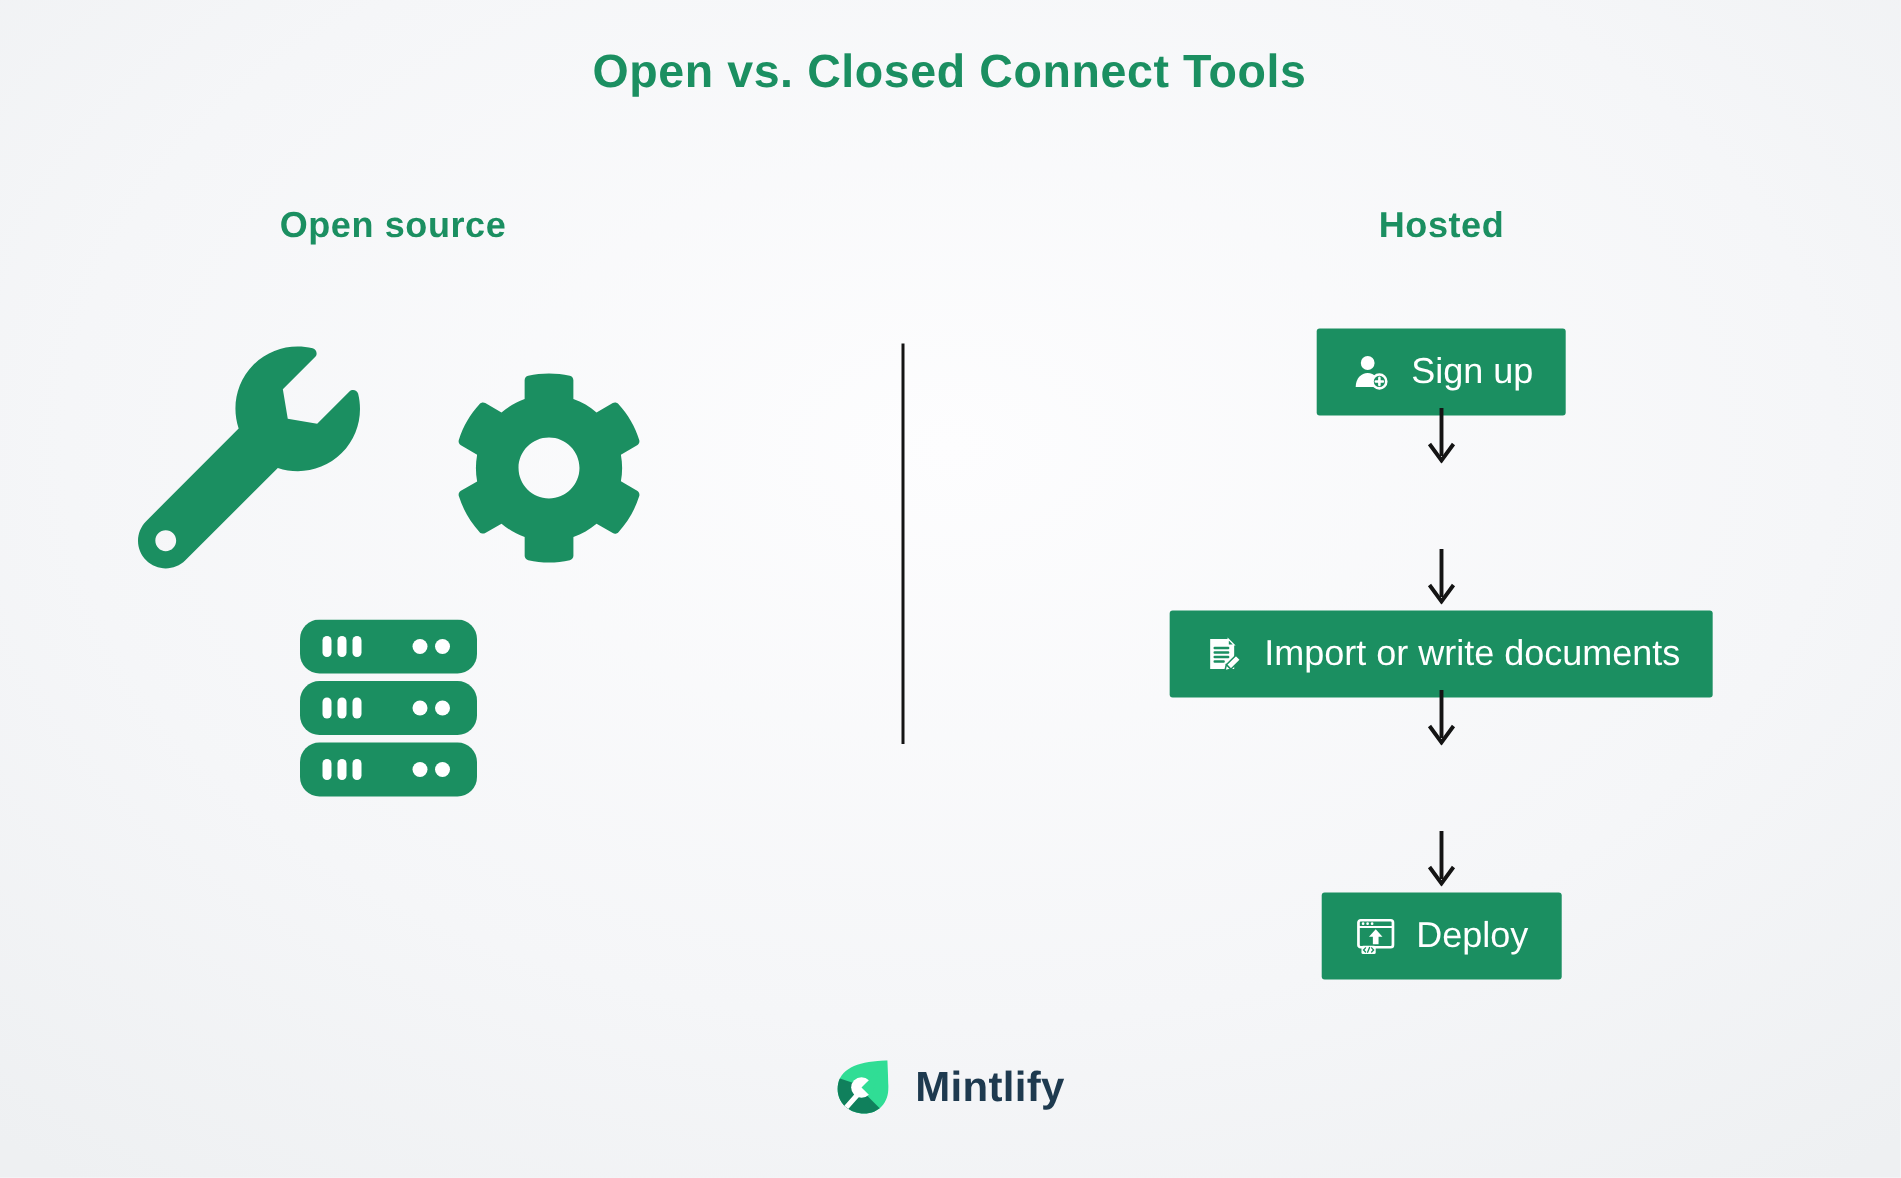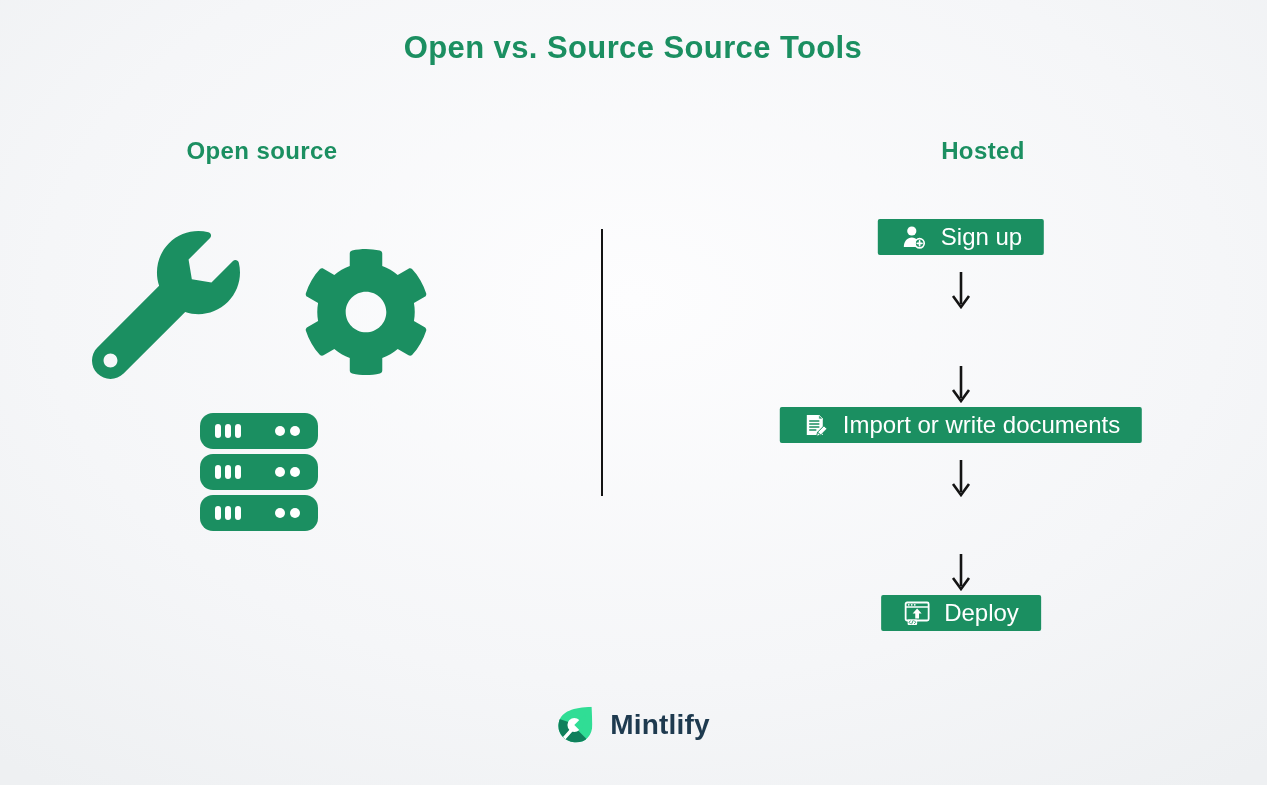--- a/index.html
+++ b/index.html
@@ -23,53 +23,53 @@
     position:absolute;top:30px;left:633px;transform:translateX(-50%);
     white-space:nowrap;color:var(--green);
     font-size:31px;font-weight:700;letter-spacing:.4px;
   }
   .col-heading{
     position:absolute;top:137px;transform:translateX(-50%);
     white-space:nowrap;color:var(--green);
     font-size:24px;font-weight:700;letter-spacing:.4px;
   }
   .heading-open{left:262px;}
-  .heading-hosted{left:983px;}
+  .heading-hosted{left:961px;}
   .divider{
     position:absolute;left:601px;top:229px;width:2px;height:267px;
     background:var(--ink);
   }
   .icon-abs{position:absolute;}
   .wrench{left:92px;top:226px;}
   .gear{left:301px;top:247px;}
   .server{left:200px;top:413px;}
   .step{
     position:absolute;left:961px;transform:translateX(-50%);
-    height:36px;display:flex;align-items:center;gap:13px;
+    height:58px;display:flex;align-items:center;gap:13px;
     padding:0 22px;background:var(--green);border-radius:2px;
     color:#ffffff;font-size:24px;font-weight:500;white-space:nowrap;justify-content:center;
   }
   .step svg{flex:0 0 auto;}
   .flow-arrow{
     position:absolute;left:961px;transform:translateX(-50%);
   }
   .footer{
     position:absolute;left:633px;top:704px;transform:translateX(-50%);
     display:flex;align-items:center;gap:16px;
   }
   .brand-text{
     color:var(--brand);font-size:28px;font-weight:700;letter-spacing:.2px;
   }
 </style>
 </head>
 <body>
 
 <div class="canvas">
 
-  <h1 class="title">Open vs. Source Source Tools</h1>
+  <h1 class="title">Open vs. Closed Connect Tools</h1>
 
   <h2 class="col-heading heading-open">Open source</h2>
 
   <svg class="icon-abs wrench" width="148" height="158" viewBox="0 0 512 512">
     <path fill="var(--green)" d="M507.73 109.1c-2.24-9.03-13.54-12.09-20.12-5.51l-74.36 74.36-67.88-11.31-11.31-67.88 74.36-74.36c6.62-6.62 3.43-17.9-5.66-20.16-47.38-11.74-99.55.91-136.58 37.93-39.64 39.64-50.55 97.1-34.05 147.2L18.74 402.76c-24.99 24.99-24.99 65.51 0 90.5 24.99 24.99 65.51 24.99 90.5 0l213.21-213.21c50.12 16.71 107.47 5.68 147.37-34.22 37.07-37.07 49.7-89.32 37.91-136.73zM64 472c-13.25 0-24-10.75-24-24 0-13.26 10.75-24 24-24s24 10.74 24 24c0 13.25-10.75 24-24 24z"></path>
   </svg>
 
   <svg class="icon-abs gear" width="130" height="130" viewBox="0 0 512 512">
     <path fill="var(--green)" d="M487.4 315.7l-42.6-24.6c4.3-23.2 4.3-47 0-70.2l42.6-24.6c4.9-2.8 7.1-8.6 5.5-14-11.1-35.6-30-67.8-54.7-94.6-3.8-4.1-10-5.1-14.8-2.3L380.8 110c-17.9-15.4-38.5-27.3-60.8-35.1V25.8c0-5.6-3.9-10.5-9.4-11.7-36.7-8.2-74.3-7.8-109.2 0-5.5 1.2-9.4 6.1-9.4 11.7V75c-22.2 7.9-42.8 19.8-60.8 35.1L88.7 85.5c-4.9-2.8-11-1.9-14.8 2.3-24.7 26.7-43.6 58.9-54.7 94.6-1.7 5.4.6 11.2 5.5 14L67.3 221c-4.3 23.2-4.3 47 0 70.2l-42.6 24.6c-4.9 2.8-7.1 8.6-5.5 14 11.1 35.6 30 67.8 54.7 94.6 3.8 4.1 10 5.1 14.8 2.3l42.6-24.6c17.9 15.4 38.5 27.3 60.8 35.1v49.2c0 5.6 3.9 10.5 9.4 11.7 36.7 8.2 74.3 7.8 109.2 0 5.5-1.2 9.4-6.1 9.4-11.7v-49.2c22.2-7.9 42.8-19.8 60.8-35.1l42.6 24.6c4.9 2.8 11 1.9 14.8-2.3 24.7-26.7 43.6-58.9 54.7-94.6 1.5-5.5-.7-11.3-5.6-14.1zM256 336c-44.1 0-80-35.9-80-80s35.9-80 80-80 80 35.9 80 80-35.9 80-80 80z"></path>
   </svg>

